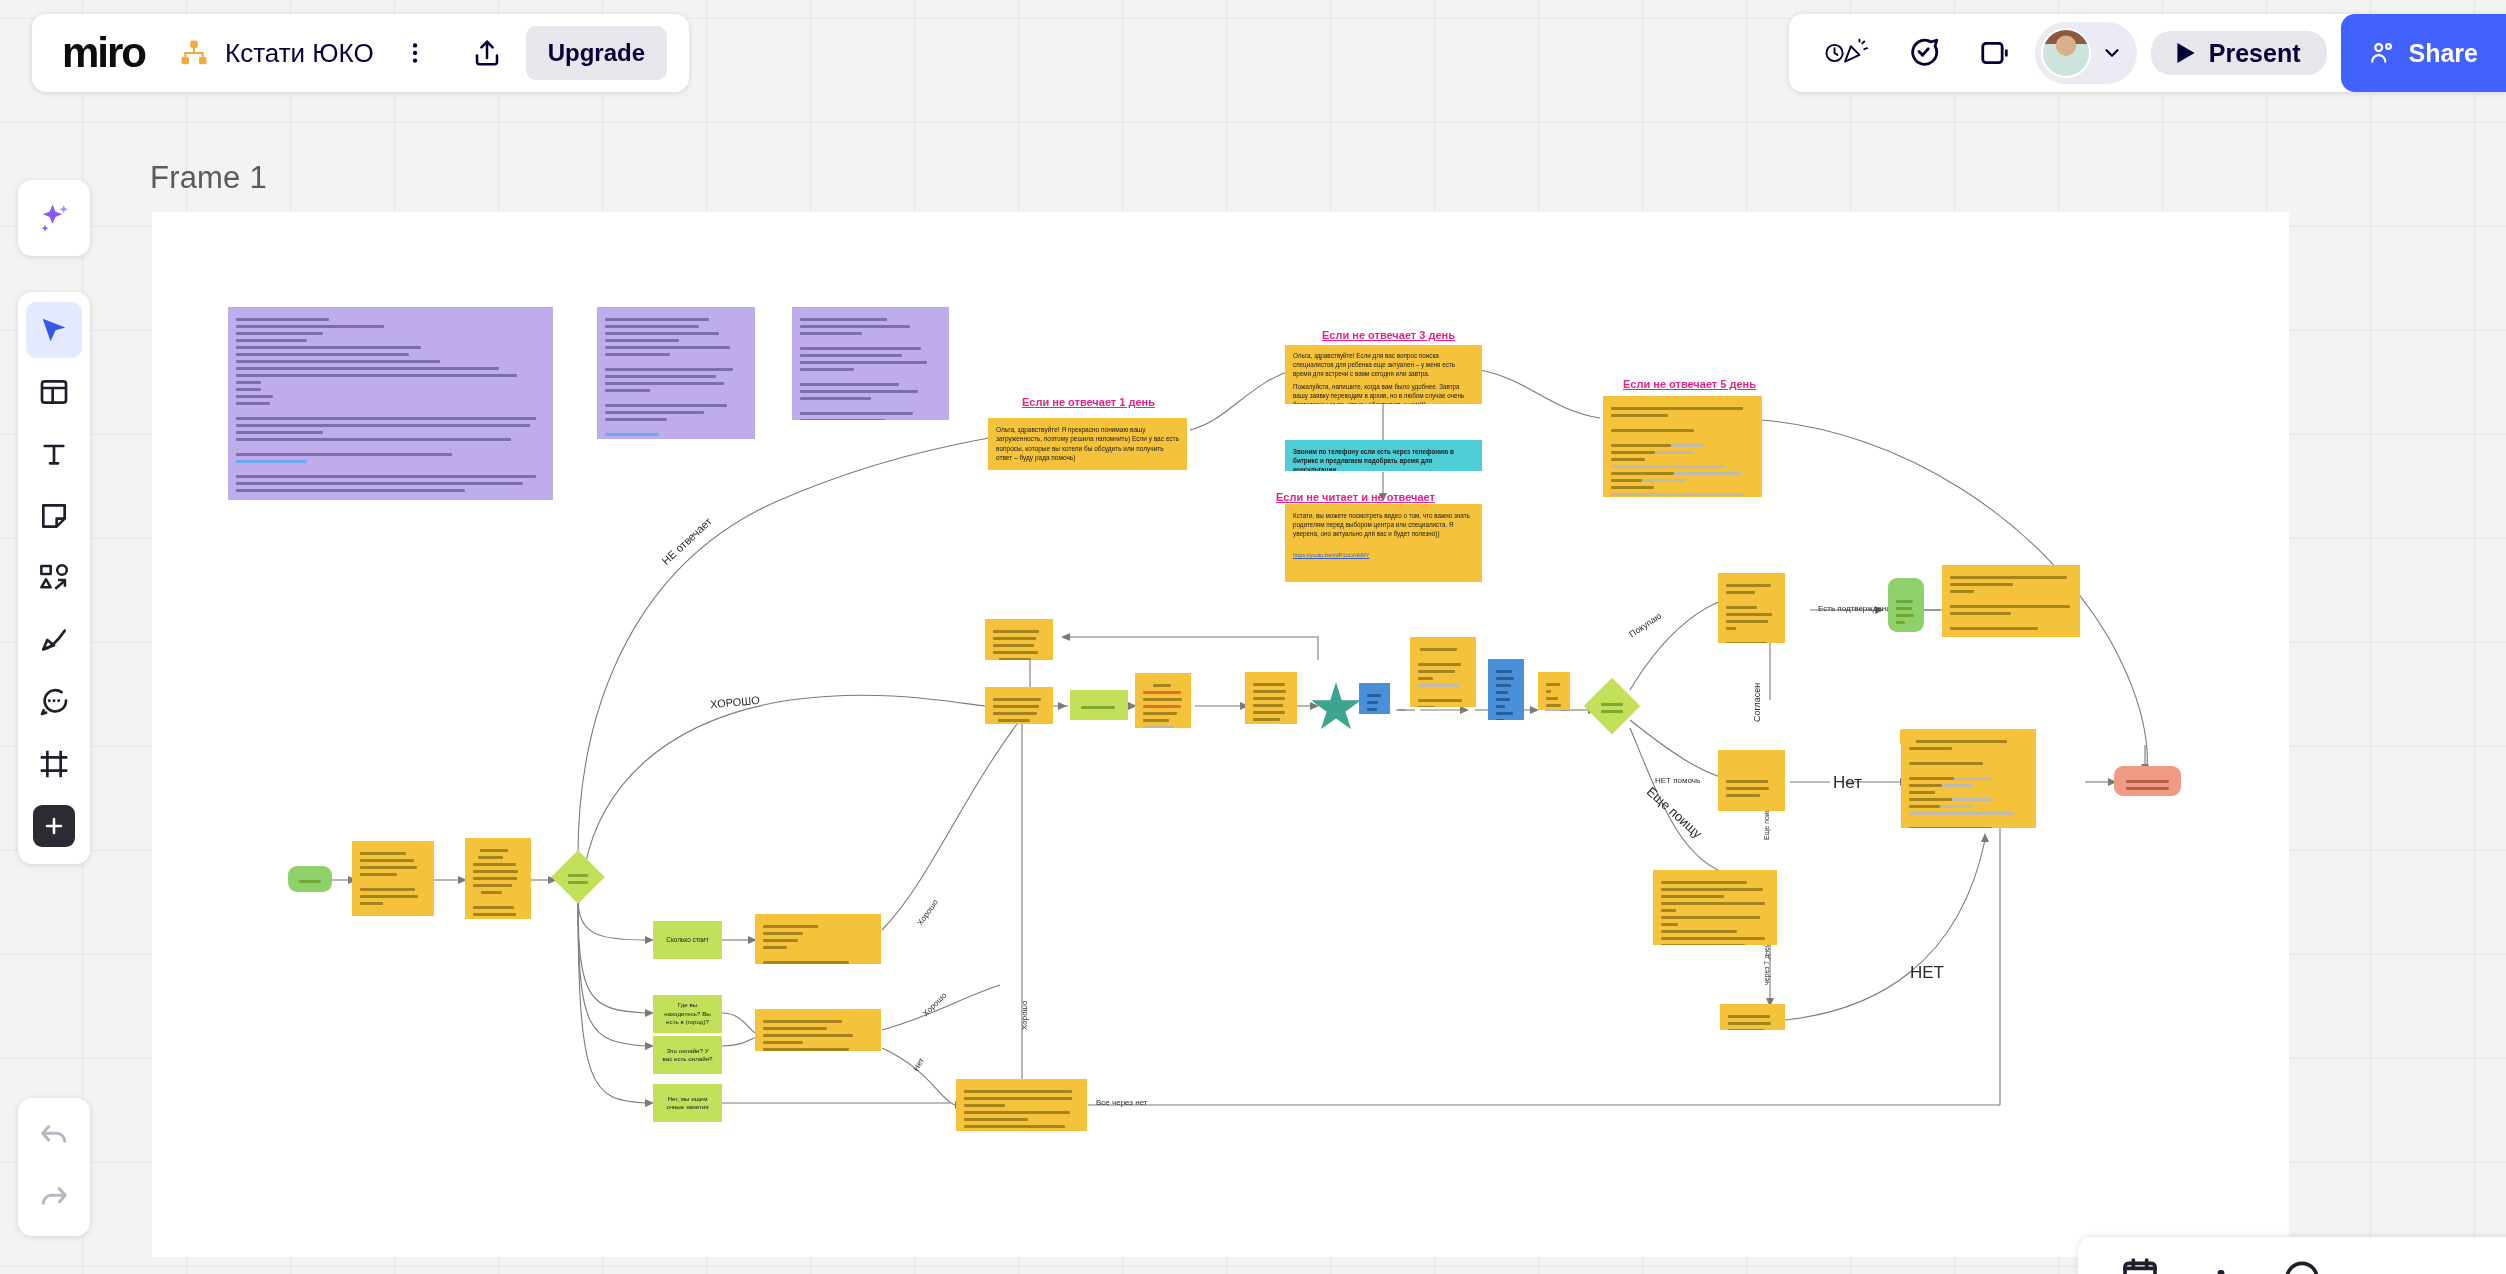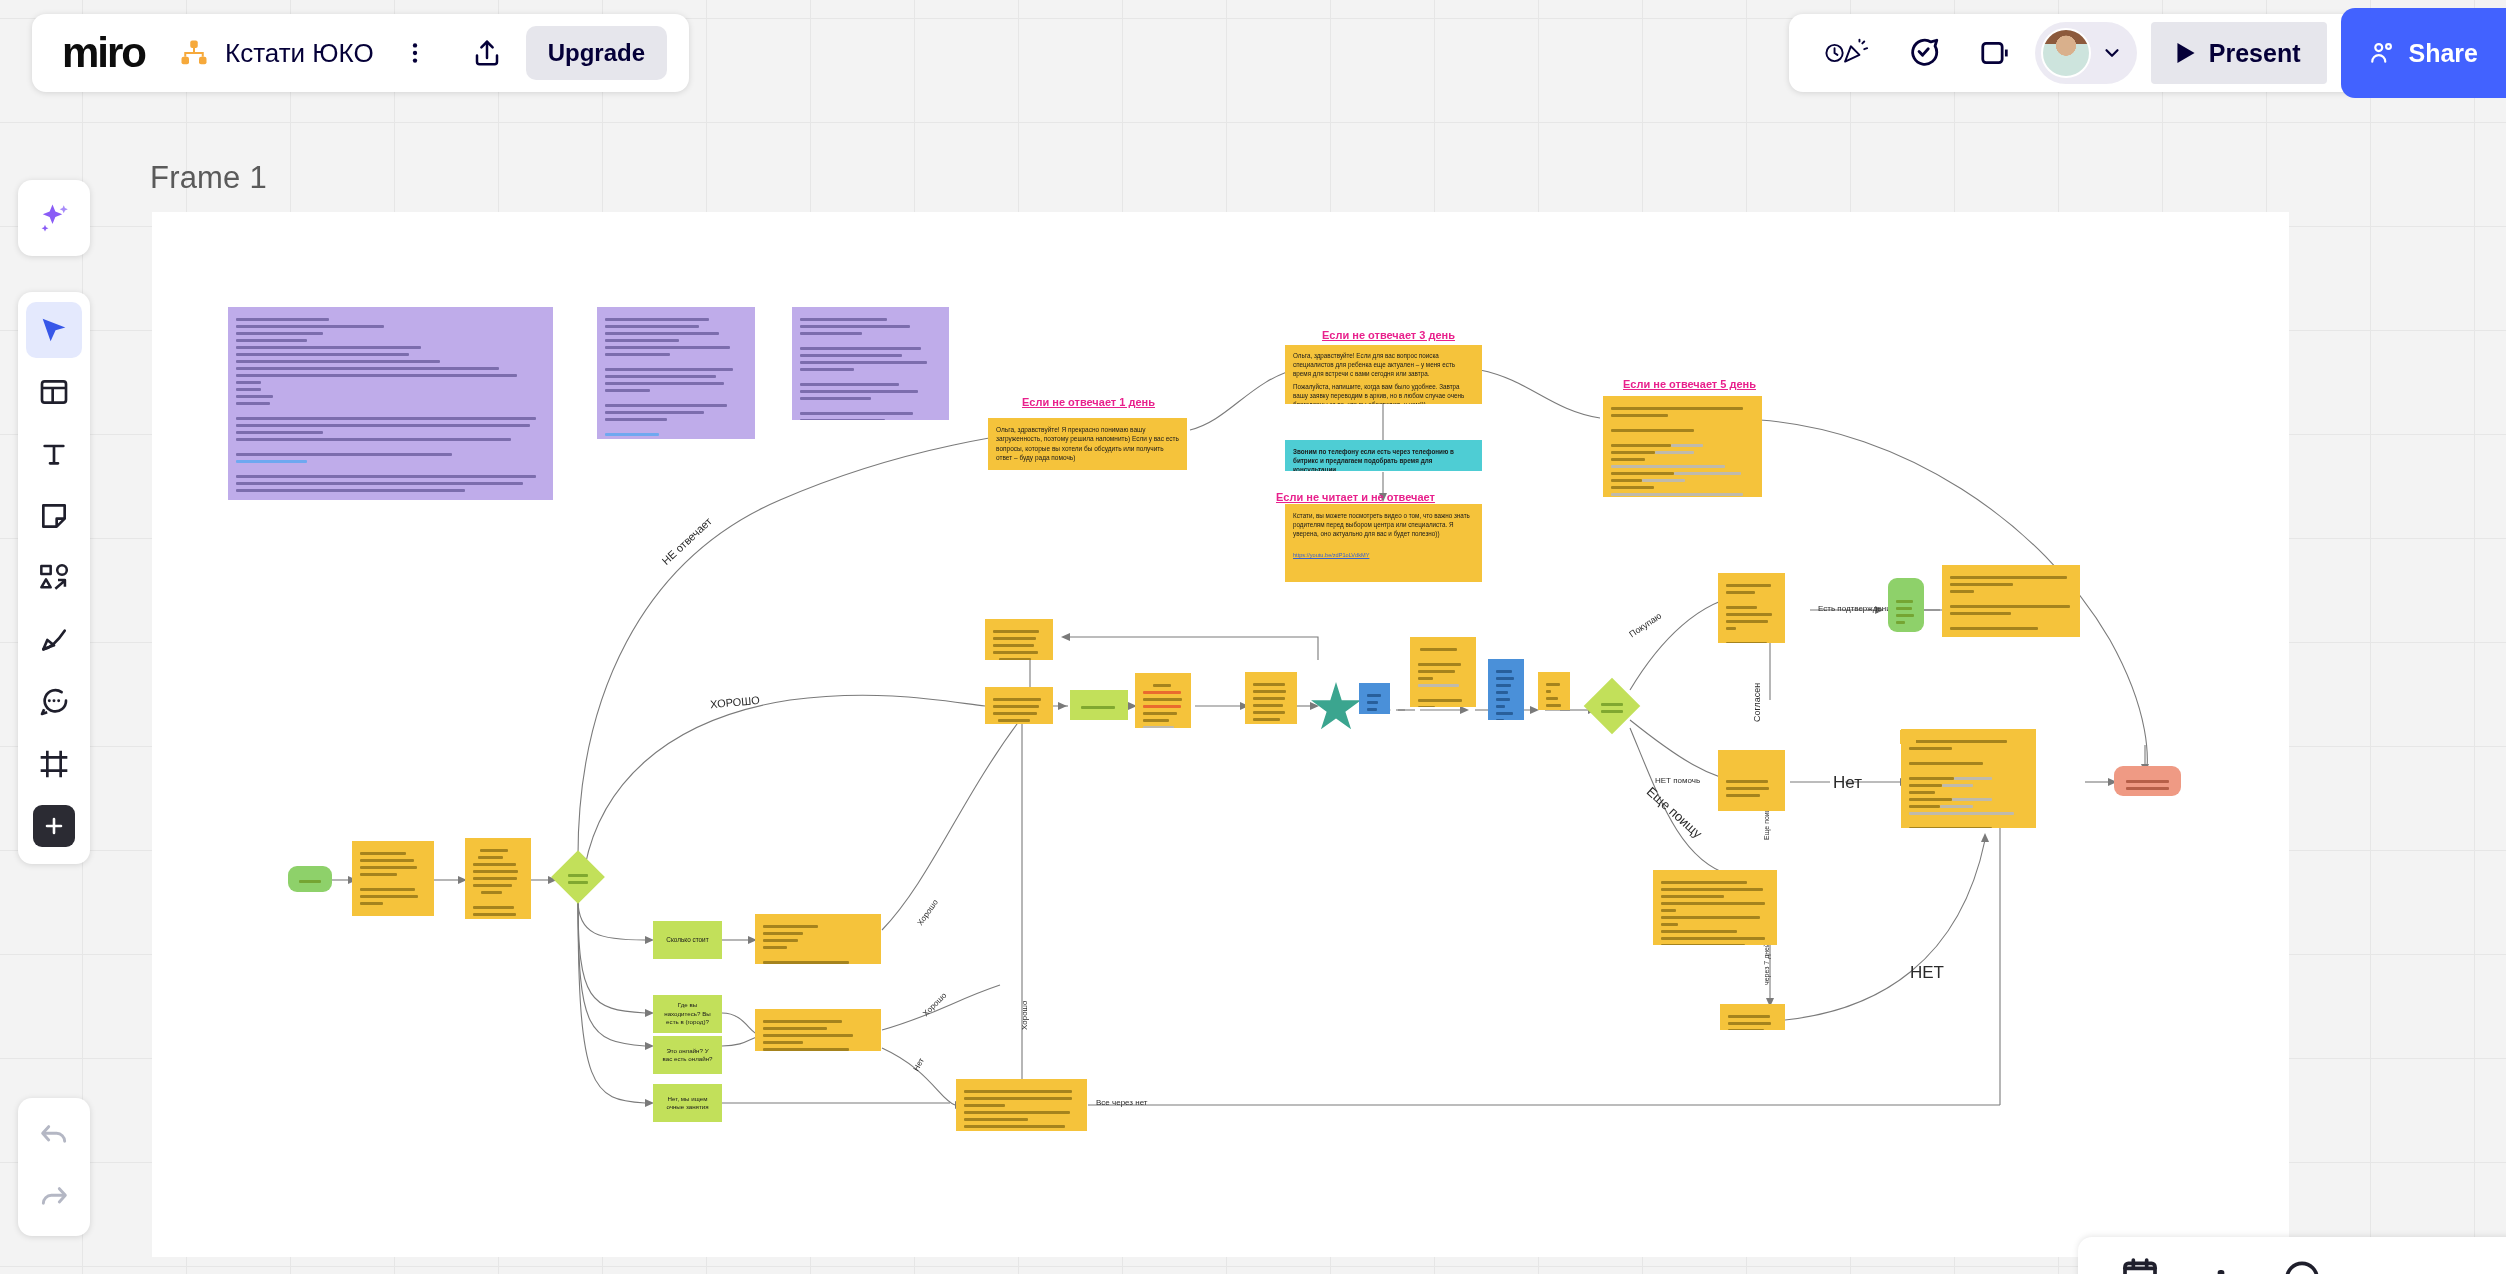--- a/index.html
+++ b/index.html
@@ -52,27 +52,27 @@
     cursor: pointer; border: none; background: transparent;
   }
   .icon-sq { width: 54px; height: 54px; border-radius: 8px; }
   #upgrade-btn {
     background: #e6e6ec; border-radius: 10px; height: 54px;
     padding: 0 22px; font-size: 24px; font-weight: 600; color: #050038;
     margin-left: 12px; cursor: pointer; border: none;
     font-family: "Liberation Sans", sans-serif;
   }
   #present-btn {
-    background: #e6e6ec; border-radius: 4px; height: 62px;
+    background: #e6e6ec; border-radius: 20px; height: 44px;
     display: flex; align-items: center; gap: 14px;
     padding: 0 26px; font-size: 25px; font-weight: 600; color: #050038;
     margin: 0 14px; cursor: pointer; border: none;
   }
   #share-btn {
-    background: #4262ff; color: #fff; height: 90px;
+    background: #4262ff; color: #fff; height: 78px;
     display: flex; align-items: center; gap: 14px;
     padding: 0 28px; font-size: 25px; font-weight: 600;
     border-radius: 14px 0 0 14px; cursor: pointer; border: none;
   }
   #avatar-wrap {
     display: flex; align-items: center; gap: 10px;
     background: #eceaf3; border-radius: 40px; padding: 6px 14px 6px 6px;
     margin-left: 10px; cursor: pointer;
   }
   #avatar {

